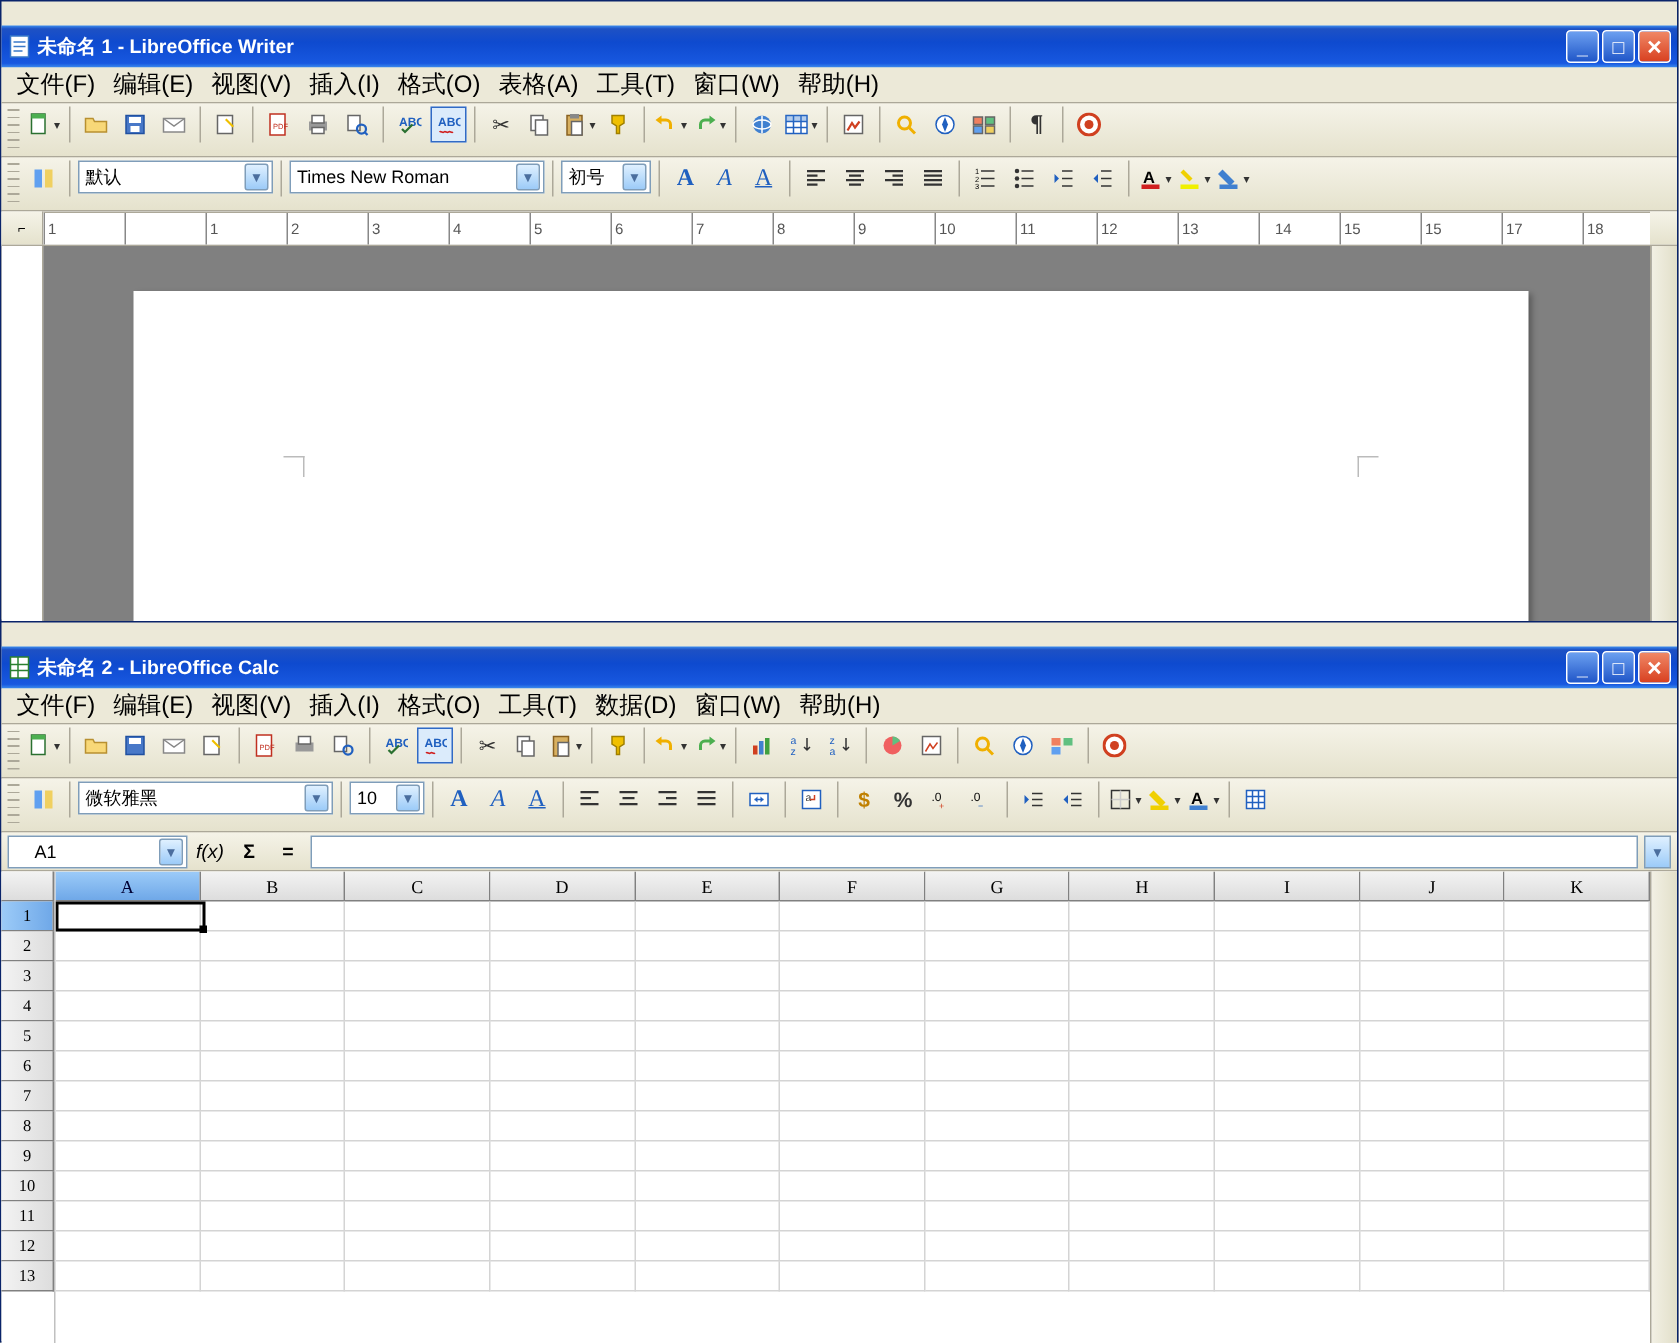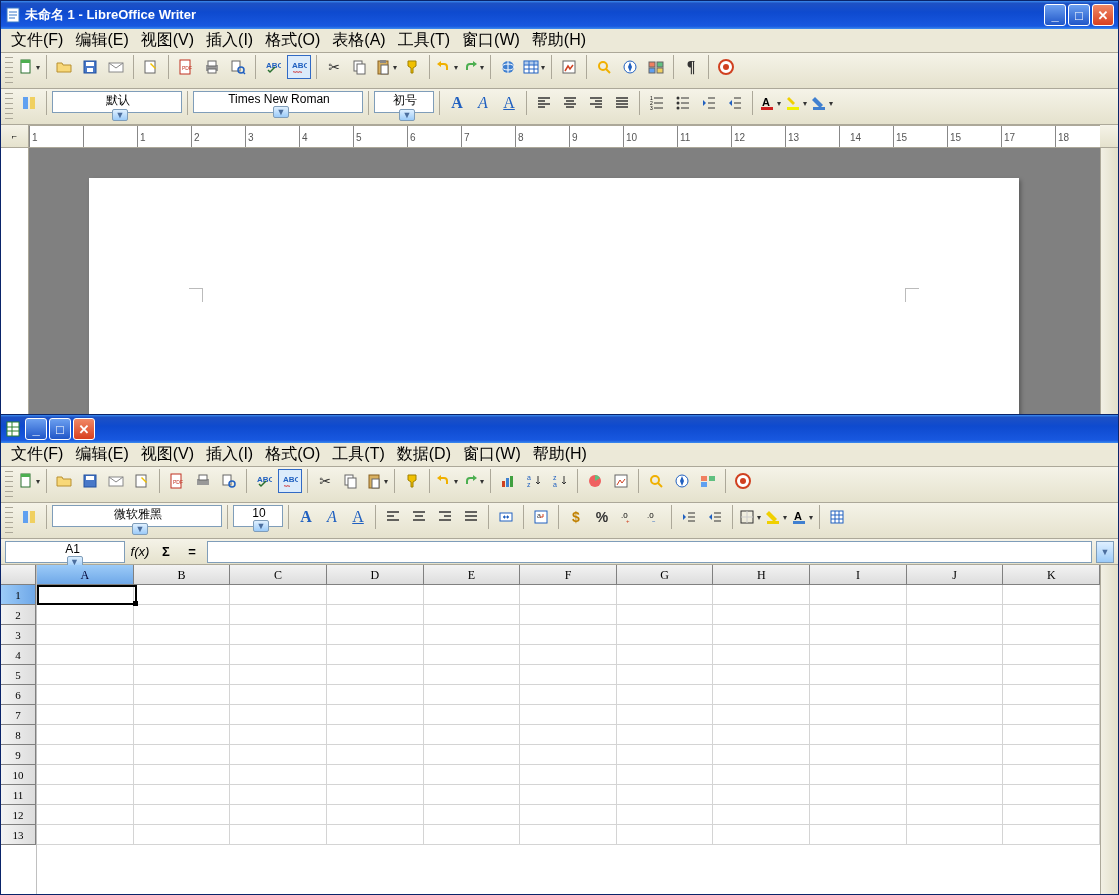--- a/index.html
+++ b/index.html
@@ -2,38 +2,38 @@
 <html><head>
 <meta charset="utf-8">
 <style>
 * { margin: 0; padding: 0; box-sizing: border-box; font-family: "Microsoft YaHei", SimSun, Arial, sans-serif; }
 body { background: #777; width: 1119px; height: 895px; overflow: hidden; font-size: 12px; }
 
 .window { position: absolute; left: 0; right: 0; border: 1px solid #0A246A; background: #ECE9D8; }
 .win1 { top: 0; height: 414px; }
 .win2 { top: 414px; height: 481px; }
 
-.titlebar { height: 28px; background: linear-gradient(to bottom, #3C8CEE, #1E51C4 8%, #0E4ACF 40%, #1858E0 90%, #3C8CEE); display: flex; align-items: center; color: white; font-size: 13px; font-weight: bold; padding-left: 4px; }
+.titlebar { height: 28px; background: linear-gradient(to bottom, #3C8CEE, #1E51C4 8%, #0E4ACF 40%, #1858E0 90%, #3C8CEE); display: flex; align-items: center; color: white; font-size: 13px; font-weight: bold; padding-left: 4px; margin-top: 16px; }
 .titlebar .icon { width: 16px; height: 16px; margin-right: 4px; display:flex; align-items:center; justify-content:center; }
 .titlebar .title-text { flex: 1; }
 .win-controls { display: flex; gap: 2px; padding-right: 4px; }
 .win-btn { width: 22px; height: 22px; border: 1px solid #fff; border-radius: 3px; display: flex; align-items: center; justify-content: center; font-weight: bold; font-size: 13px; color: white; }
 .win-btn.min { background: linear-gradient(#6CA0F0,#2056C8); }
 .win-btn.max { background: linear-gradient(#6CA0F0,#2056C8); }
 .win-btn.close { background: linear-gradient(#F08866,#D84020); }
 
 .menubar { height: 24px; background: #ECE9D8; display: flex; align-items: center; padding-left: 4px; border-bottom: 1px solid #ACA899; }
 .menu-item { padding: 2px 6px; cursor: default; font-size: 16px; }
 
 .toolbar { height: 36px; background: linear-gradient(#F5F3E8, #E5E2CD); border-bottom: 1px solid #ACA899; display: flex; align-items: flex-start; padding: 2px 4px; gap: 2px; }
 .grip { width: 8px; height: 28px; background: repeating-linear-gradient(to bottom, transparent 0 2px, #ACA899 2px 3px, transparent 3px 5px); margin-right: 2px; }
 .tbtn { min-width: 24px; height: 24px; border: 1px solid transparent; display: flex; align-items: center; justify-content: center; font-size: 14px; color: #333; background: transparent; cursor: default; position: relative; }
 .tbtn.drop::after { content: "▾"; font-size: 8px; margin-left: 2px; color: #333; }
 .sep { width: 1px; height: 24px; background: #ACA899; margin: 0 3px; }
-.combo { height: 22px; border: 1px solid #7F9DB9; background: white; display: flex; align-items: center; padding: 0 2px 0 4px; font-size: 12px; flex-direction: column; }
+.combo { height: 22px; border: 1px solid #7F9DB9; background: white; display: flex; align-items: center; padding: 0 2px 0 4px; font-size: 12px; }
 .combo .arrow { width: 16px; height: 18px; margin-left: 4px; background: linear-gradient(#DFF0FF,#9CCBF8); border: 1px solid #7F9DB9; display: flex; align-items: center; justify-content: center; font-size: 9px; color: #4B6E9E; border-radius: 2px;}
 
 .ruler-area { display:flex; background:#E0E0E0; border-bottom: 1px solid #ACA899; }
 .ruler-corner { width:28px; height:22px; background: linear-gradient(#F5F3E8,#E5E2CD); border-right:1px solid #ACA899; display:flex; align-items:center; justify-content:center; font-size:9px; }
 .ruler-h { flex:1; height:22px; background:white; position:relative; overflow:hidden; border-top:1px solid #ACA899; }
 .ruler-h .tick { position:absolute; top:0; font-size:10px; color:#555; border-left:1px solid #888; height:22px; padding-left:2px; display:flex; align-items:center; }
 
 .canvas-area { display:flex; flex:1; background:#808080; height: calc(100% - 28px - 24px - 36px - 36px - 22px); overflow:hidden; position:relative; }
 .ruler-v { width:28px; background:white; border-right:1px solid #ACA899; }
 .page-bg { flex:1; background:#808080; padding: 30px 0 0 60px; overflow:hidden; position:relative; }
@@ -420,20 +420,21 @@
 <div class="window win2">
   <div class="titlebar">
     <span class="icon">
         <svg class="ico" viewBox="0 0 16 16">
           <rect x="2" y="1" width="12" height="14" fill="#fff" stroke="#2A8030"></rect>
           <line x1="2" y1="6" x2="14" y2="6" stroke="#2A8030"></line>
           <line x1="2" y1="10" x2="14" y2="10" stroke="#2A8030"></line>
           <line x1="7" y1="1" x2="7" y2="15" stroke="#2A8030"></line>
         </svg>
       </span>
+    <span class="title-text">未命名 2 - LibreOffice Calc</span>
     <div class="win-controls">
       <div class="win-btn min">_</div>
       <div class="win-btn max">□</div>
       <div class="win-btn close">✕</div>
     </div>
   </div>
 
   <div class="menubar">
     <span class="menu-item">文件(F)</span>
     <span class="menu-item">编辑(E)</span>

